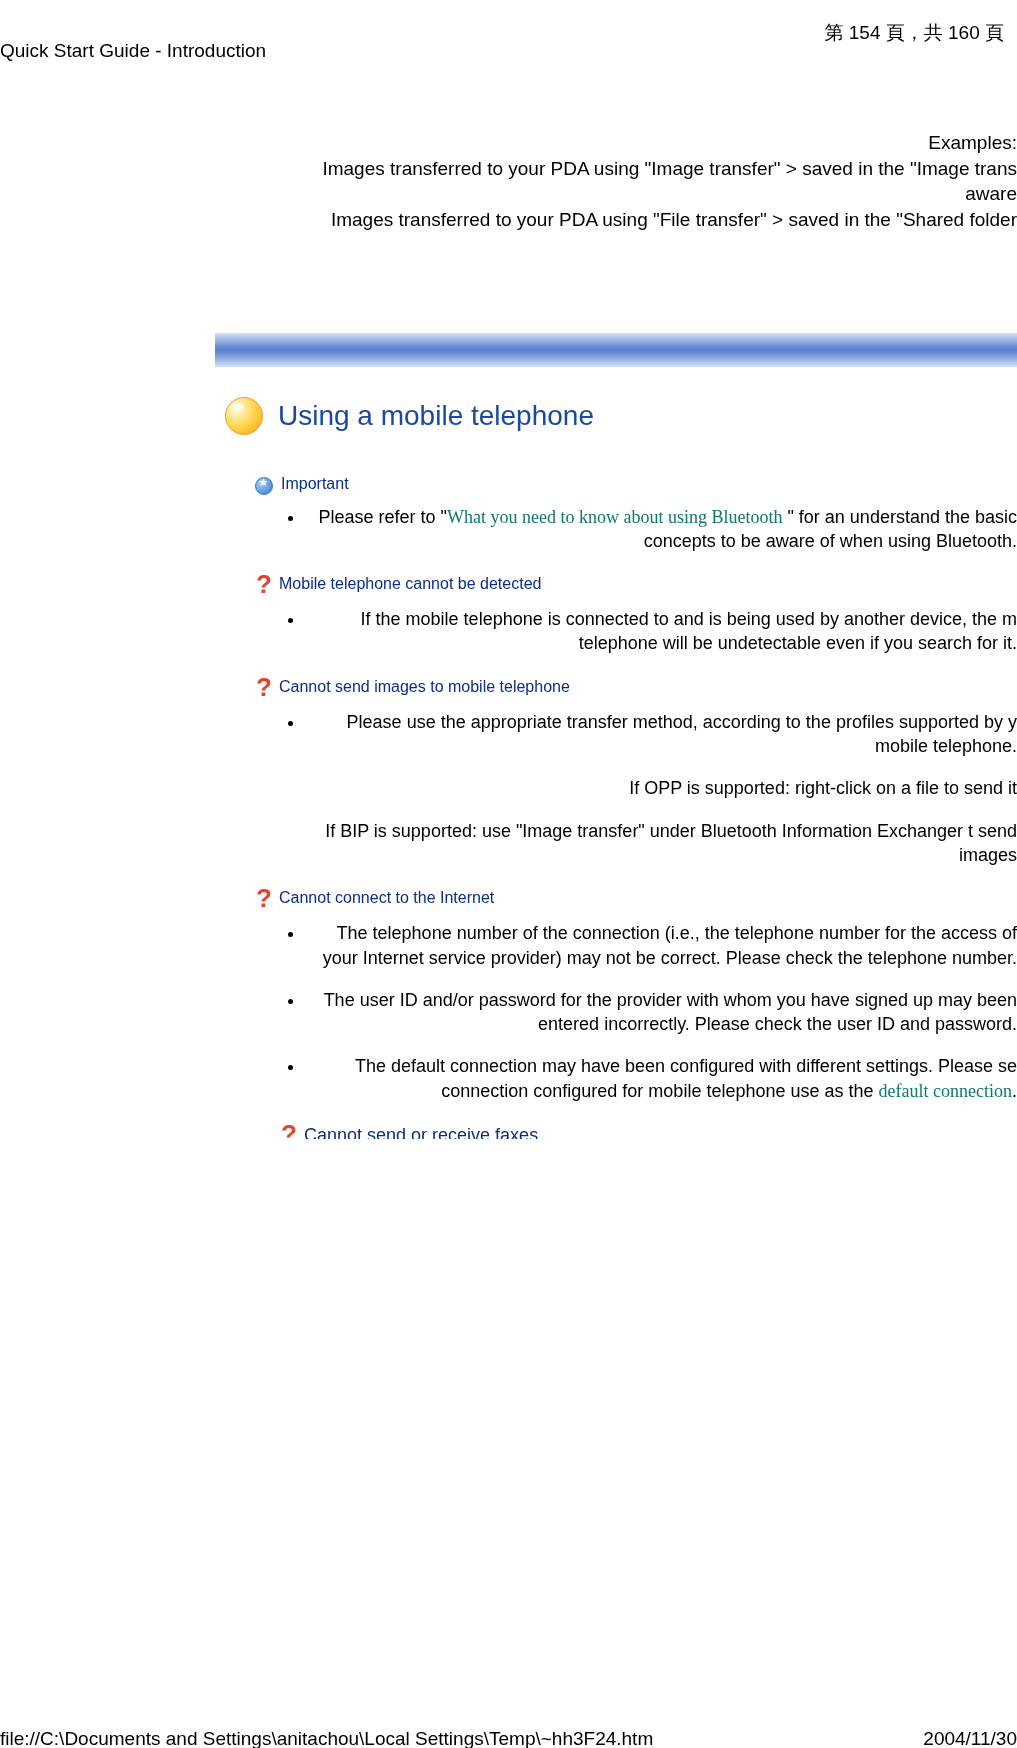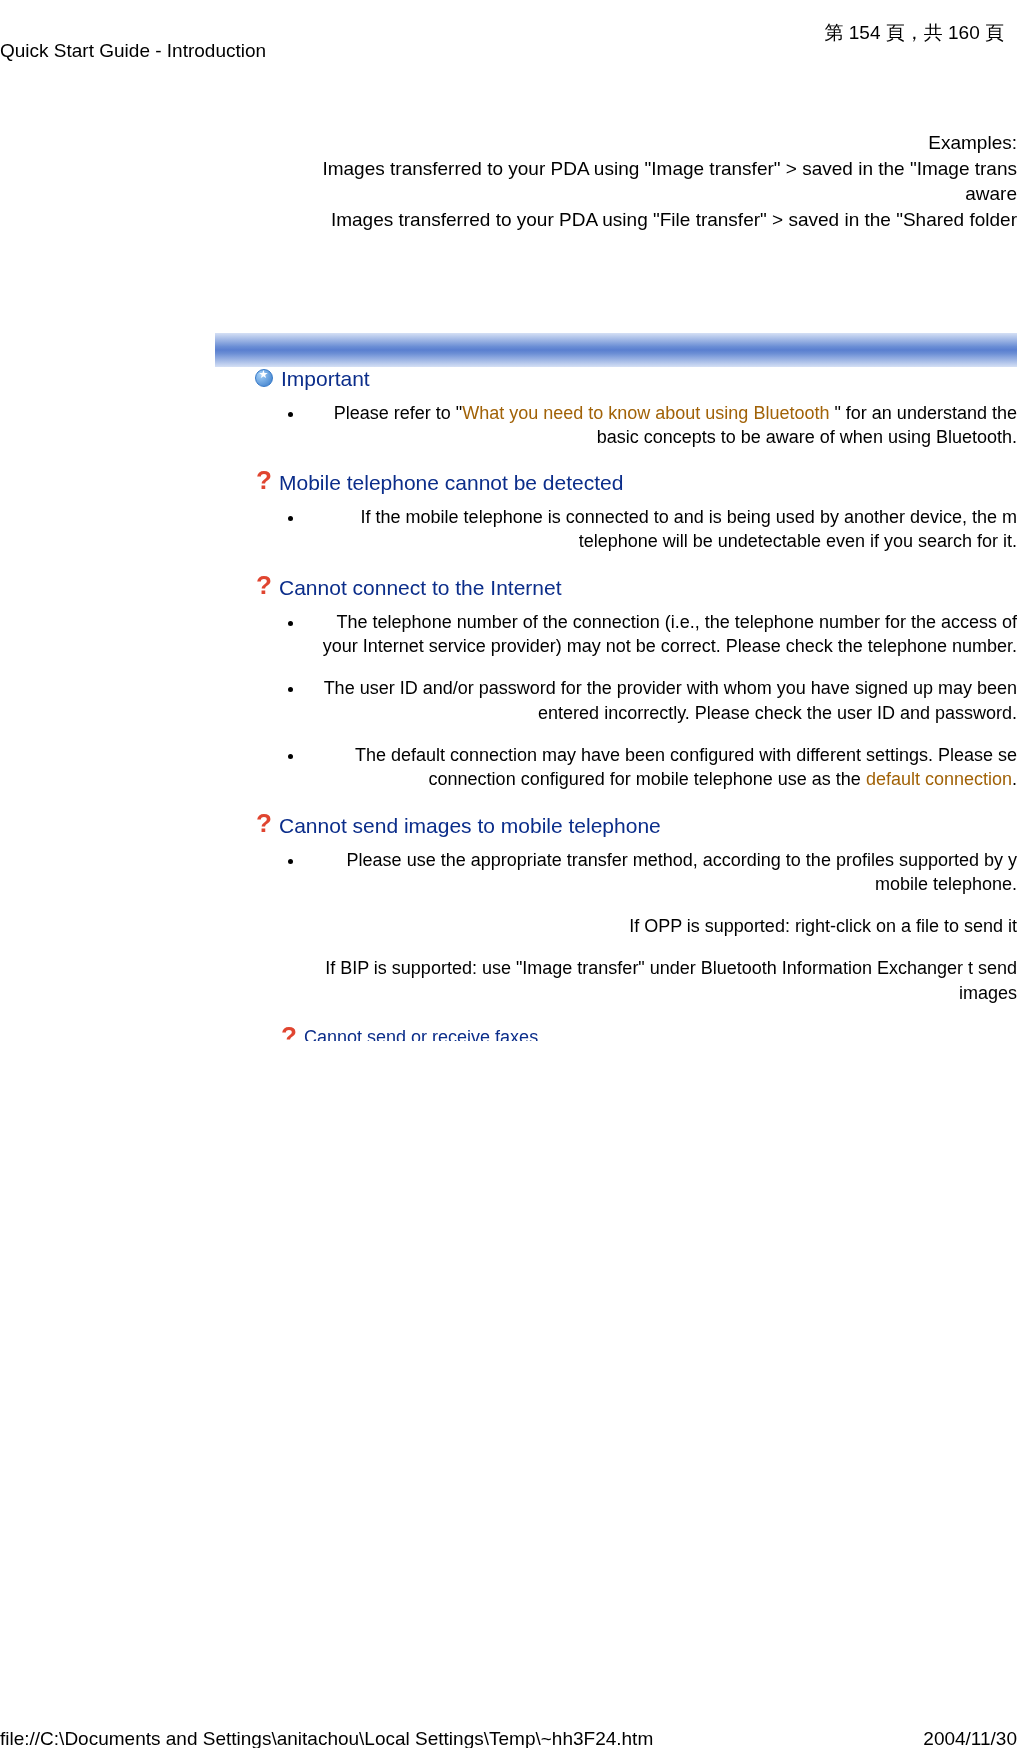--- a/index.html
+++ b/index.html
@@ -121,36 +121,37 @@
       content: "?";
       color: #e04530;
       font-size: 26px;
       font-weight: bold;
       position: absolute;
       top: -6px;
       left: 1px;
     }
     .sub-title {
       color: #0b2d8a;
-      font-size: 21px;
+      font-size: 16px;
     }
     ul.points {
       list-style-type: disc;
       margin: 0;
       padding-left: 50px;
       padding-right: 0;
     }
     ul.points li {
       font-size: 18px;
       line-height: 1.35;
       margin-bottom: 18px;
       color: #000;
     }
     .link-blue {
-      color: #a16207;
+      color: #0f766e;
+      font-family: Liberation Serif, serif;
     }
     .paragraph-indent {
       margin-left: 50px;
       font-size: 18px;
       line-height: 1.35;
       margin-bottom: 18px;
     }
     .cutoff-title {
       margin-left: -15px;
       color: #0b2d8a;
@@ -189,20 +190,24 @@
 <div class="content">
   <div class="examples-block">
     <div>Examples:</div>
     <div>Images transferred to your PDA using "Image transfer" &gt; saved in the "Image trans</div>
     <div>aware</div>
     <div>Images transferred to your PDA using "File transfer" &gt; saved in the "Shared folder</div>
   </div>
 
   <div class="blue-bar"></div>
 
+  <div class="section-heading">
+    <div class="heading-icon"></div>
+    <div class="heading-text">Using a mobile telephone</div>
+  </div>
 
   <div class="subsection">
     <div class="sub-header">
       <div class="star-icon"></div>
       <div class="sub-title">Important</div>
     </div>
     <ul class="points">
       <li>
         <span>Please refer to "</span><span class="link-blue">What you need to know about using Bluetooth</span><span> " for an understand</span>
         <span>the basic concepts to be aware of when using Bluetooth.</span>
@@ -213,47 +218,47 @@
   <div class="subsection">
     <div class="sub-header">
       <div class="q-icon"></div>
       <div class="sub-title">Mobile telephone cannot be detected</div>
     </div>
     <ul class="points">
       <li>If the mobile telephone is connected to and is being used by another device, the m telephone will be undetectable even if you search for it.</li>
     </ul>
   </div>
 
+
+  <div class="subsection">
+    <div class="sub-header">
+      <div class="q-icon"></div>
+      <div class="sub-title">Cannot send images to mobile telephone</div>
+    </div>
+    <ul class="points">
+      <li>Please use the appropriate transfer method, according to the profiles supported by y mobile telephone.</li>
+    </ul>
+    <div class="paragraph-indent">If OPP is supported: right-click on a file to send it</div>
+    <div class="paragraph-indent">If BIP is supported: use "Image transfer" under Bluetooth Information Exchanger t send images</div>
+  </div>
 
   <div class="subsection">
     <div class="sub-header">
       <div class="q-icon"></div>
       <div class="sub-title">Cannot connect to the Internet</div>
     </div>
     <ul class="points">
       <li>The telephone number of the connection (i.e., the telephone number for the access of your Internet service provider) may not be correct. Please check the telephone number.</li>
       <li>The user ID and/or password for the provider with whom you have signed up may been entered incorrectly. Please check the user ID and password.</li>
       <li>
         <span>The default connection may have been configured with different settings. Please se connection configured for mobile telephone use as the  </span><span class="link-blue">default connection</span><span>.</span>
       </li>
     </ul>
   </div>
 
-  <div class="subsection">
-    <div class="sub-header">
-      <div class="q-icon"></div>
-      <div class="sub-title">Cannot send images to mobile telephone</div>
-    </div>
-    <ul class="points">
-      <li>Please use the appropriate transfer method, according to the profiles supported by y mobile telephone.</li>
-    </ul>
-    <div class="paragraph-indent">If OPP is supported: right-click on a file to send it</div>
-    <div class="paragraph-indent">If BIP is supported: use "Image transfer" under Bluetooth Information Exchanger t send images</div>
-  </div>
-
   <div class="cutoff-title">
     <div class="q-icon"></div>
     <div>Cannot send or receive faxes</div>
   </div>
 
 </div>
 
 <div class="footer">
   <span class="footer-path">file://C:\Documents and Settings\anitachou\Local Settings\Temp\~hh3F24.htm</span>
   <span class="footer-date">2004/11/30</span>

